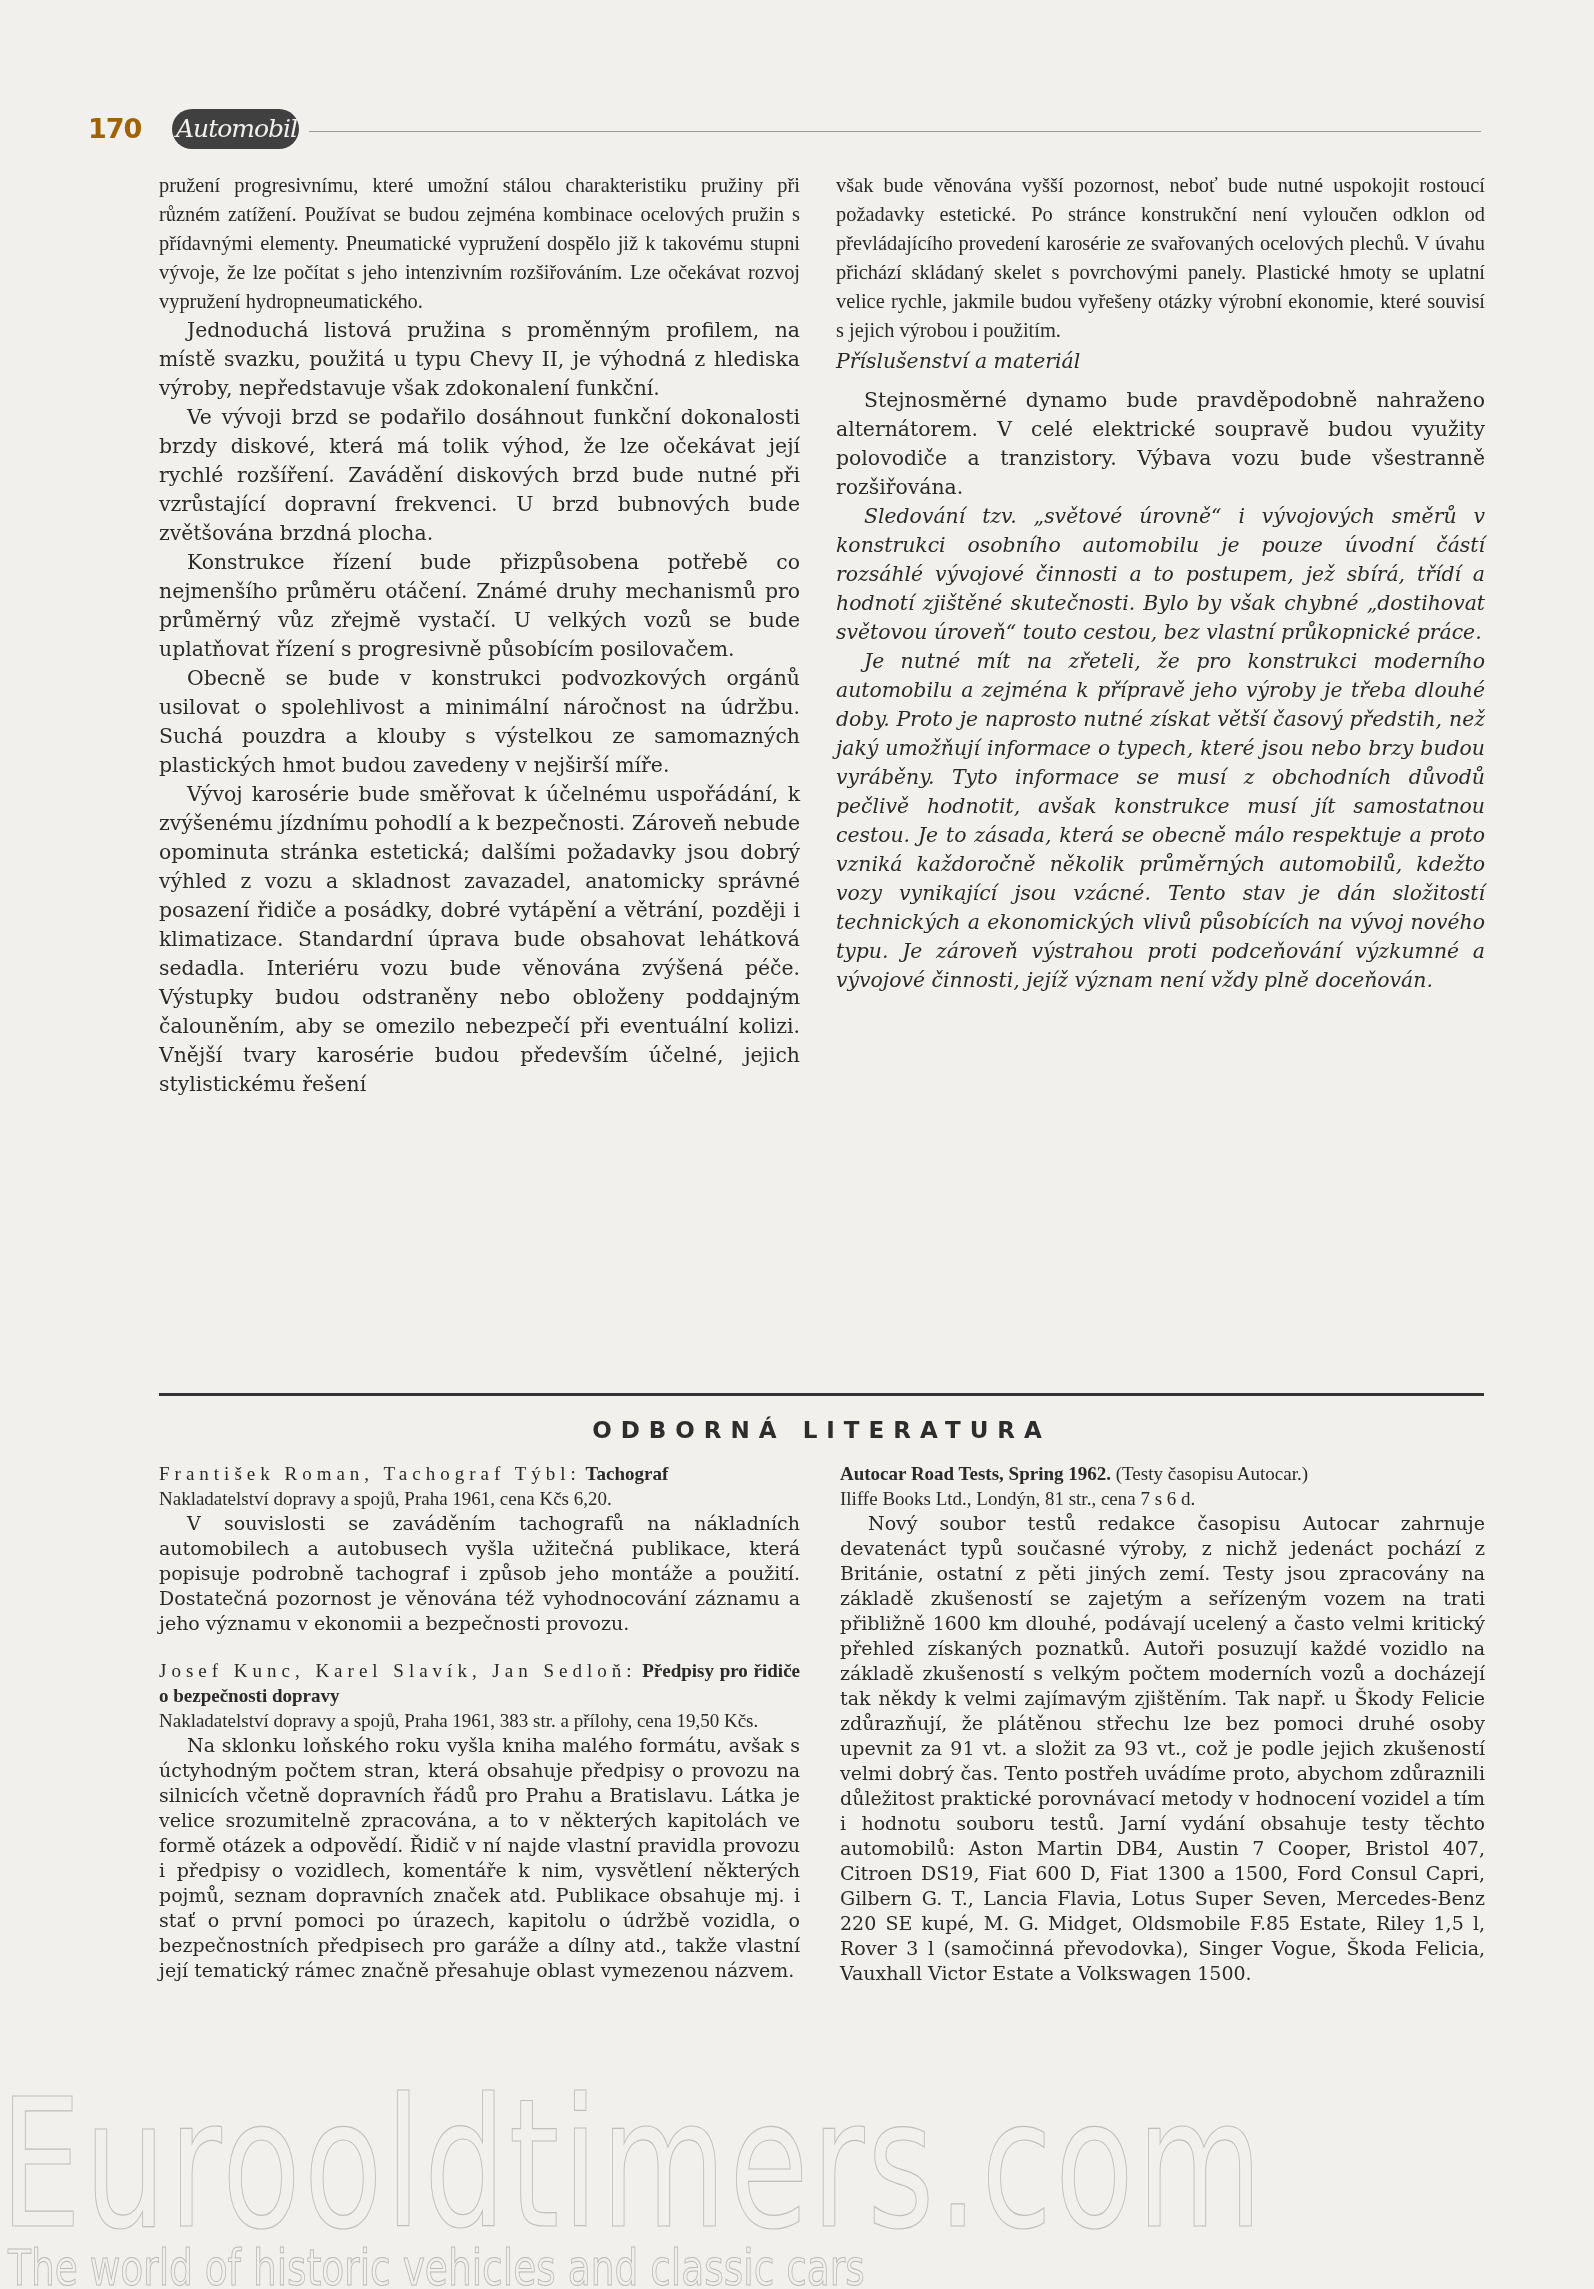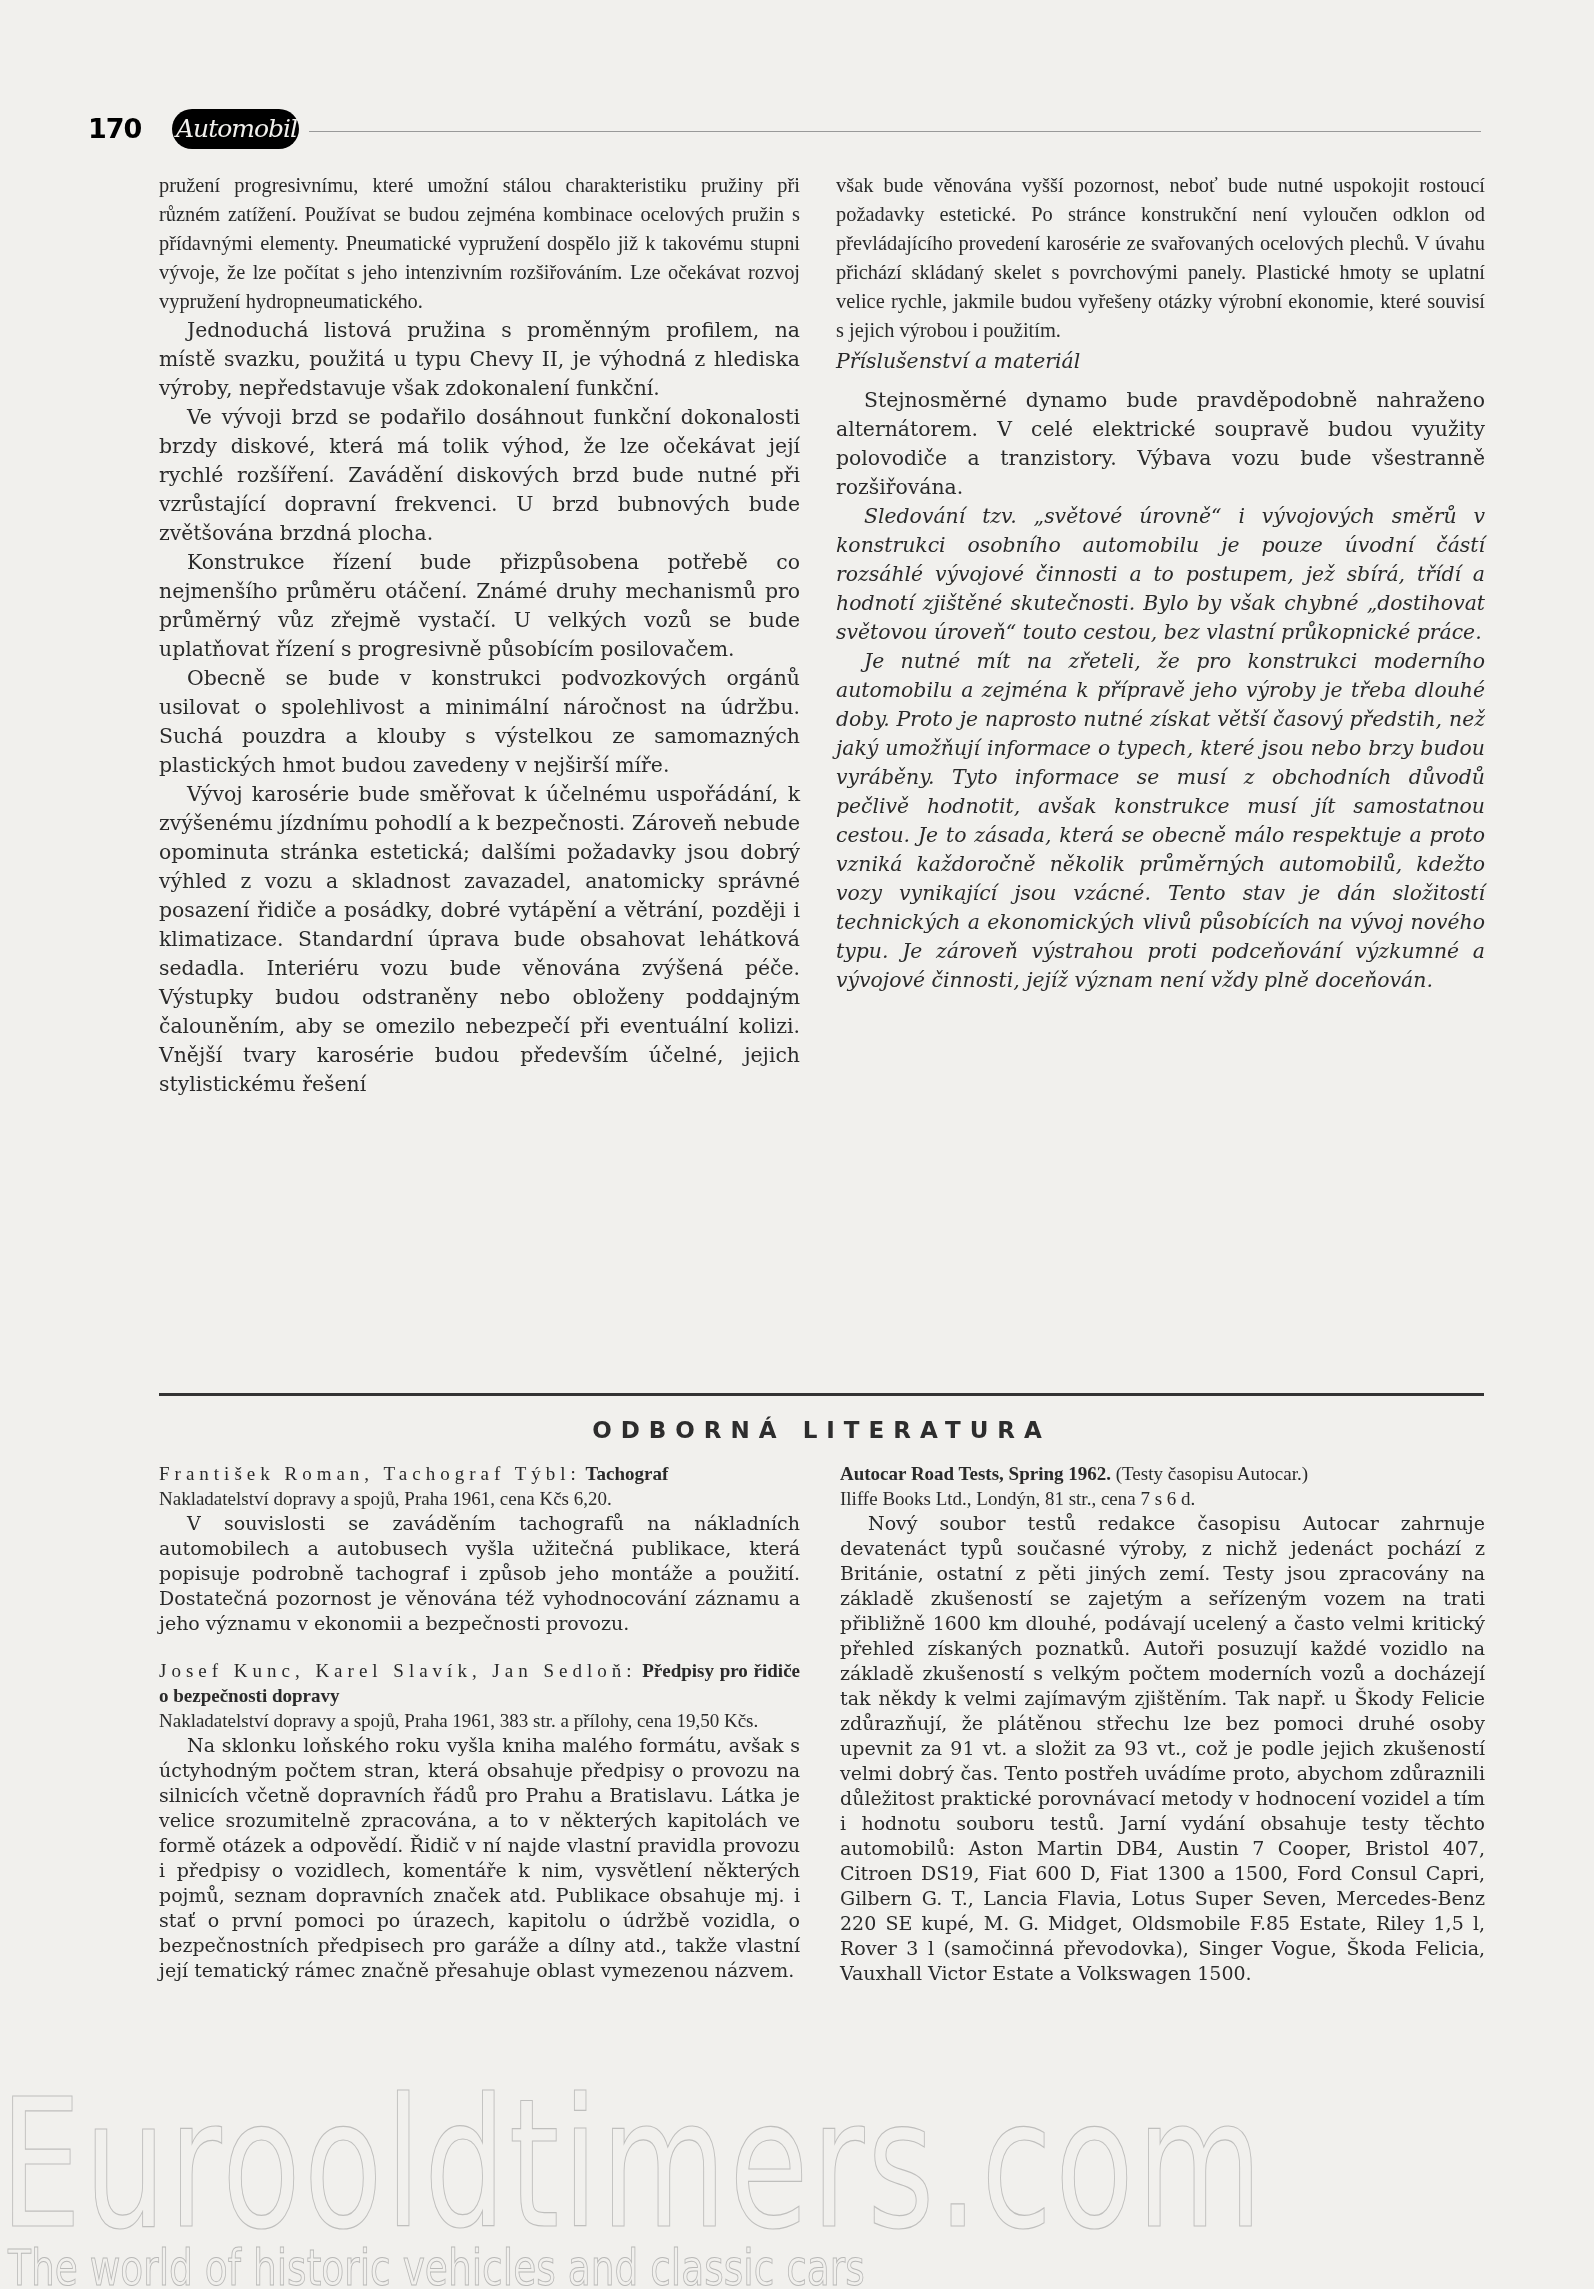--- a/index.html
+++ b/index.html
@@ -9,25 +9,25 @@
       font-family: "DejaVu Serif", "Liberation Serif", serif;
       color: #2a2a2a;
     }
     .page { position: absolute; left: 0; top: 0; width: 1595px; height: 2289px; }
 
     
     .header { position: absolute; left: 88px; top: 109px; width: 1393px; height: 40px; }
     .page-number {
       position: absolute; left: 0; top: 4px;
       font-family: "DejaVu Sans", "Liberation Sans", sans-serif;
-      font-weight: bold; font-size: 27px; color: #000000; letter-spacing: -1px;
+      font-weight: bold; font-size: 27px; color: #a16207; letter-spacing: -1px;
     }
     .logo {
       position: absolute; left: 84px; top: 0px; width: 127px; height: 40px;
-      background: #000000; border-radius: 20px;
+      background: #404040; border-radius: 20px;
       color: #f1f0ed; font-family: "DejaVu Serif", serif; font-style: italic;
       font-size: 25px; line-height: 40px; text-align: center; letter-spacing: -1px;
       box-sizing: border-box; padding-left: 2px;
     }
     .header-rule { position: absolute; left: 221px; top: 22px; width: 1172px; height: 1px; background: #999; }
 
     
     .col { position: absolute; font-size: 20.4px; line-height: 29px; text-align: justify; }
     .col p { margin: 0; }
     .col p.indent { text-indent: 28px; }

